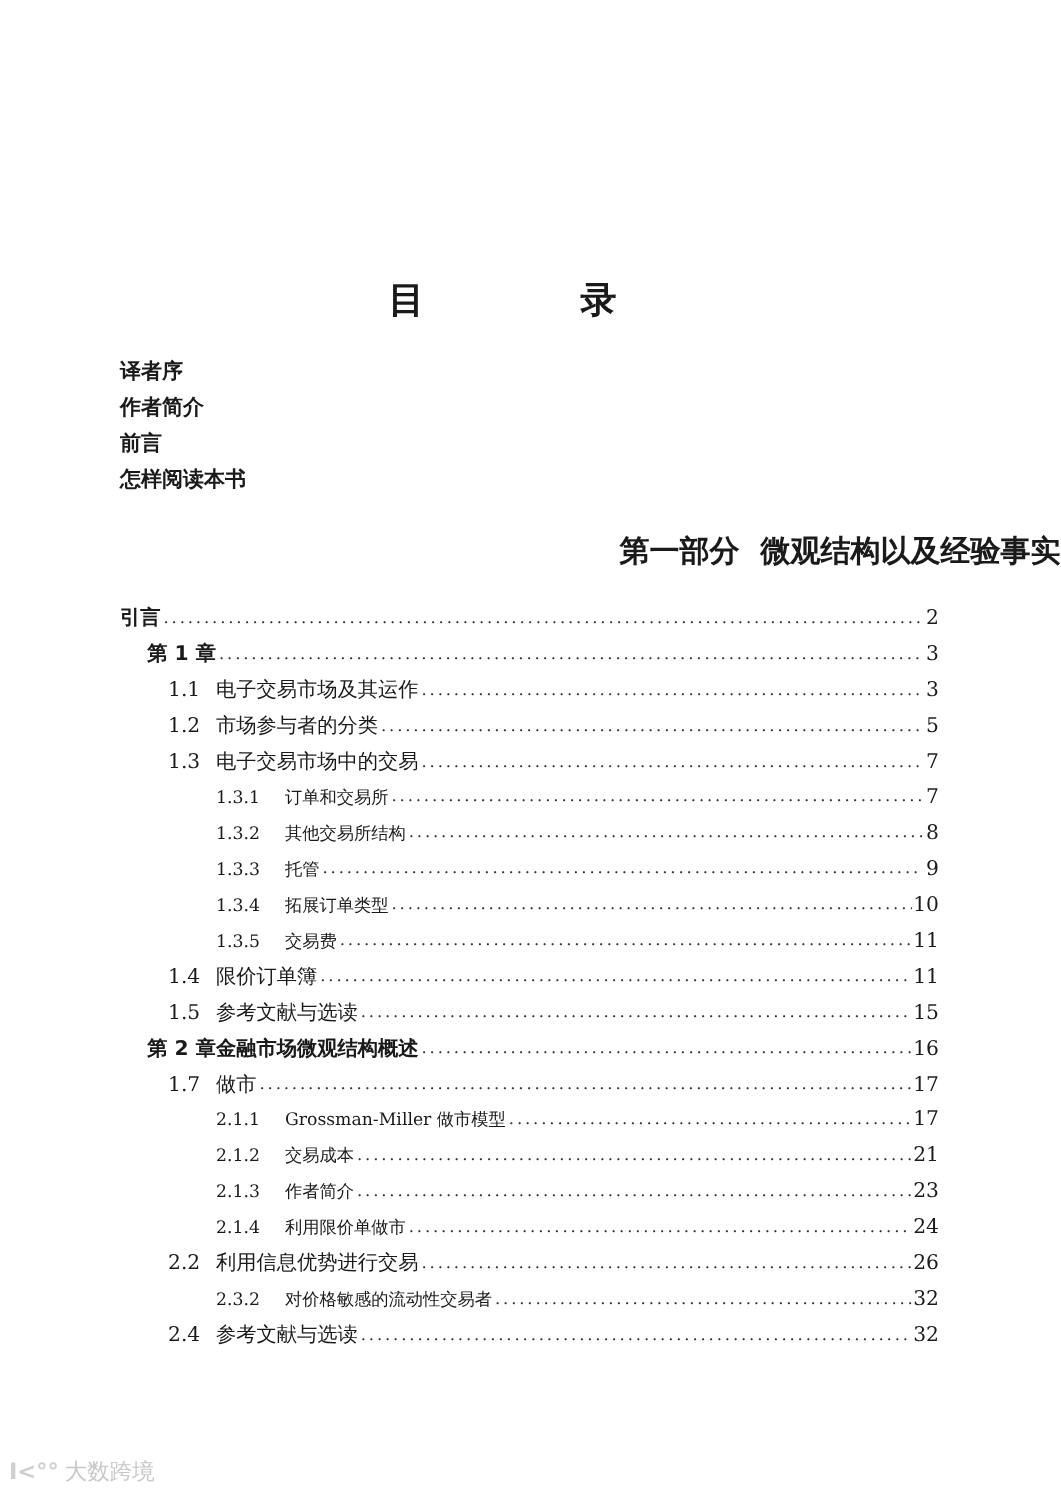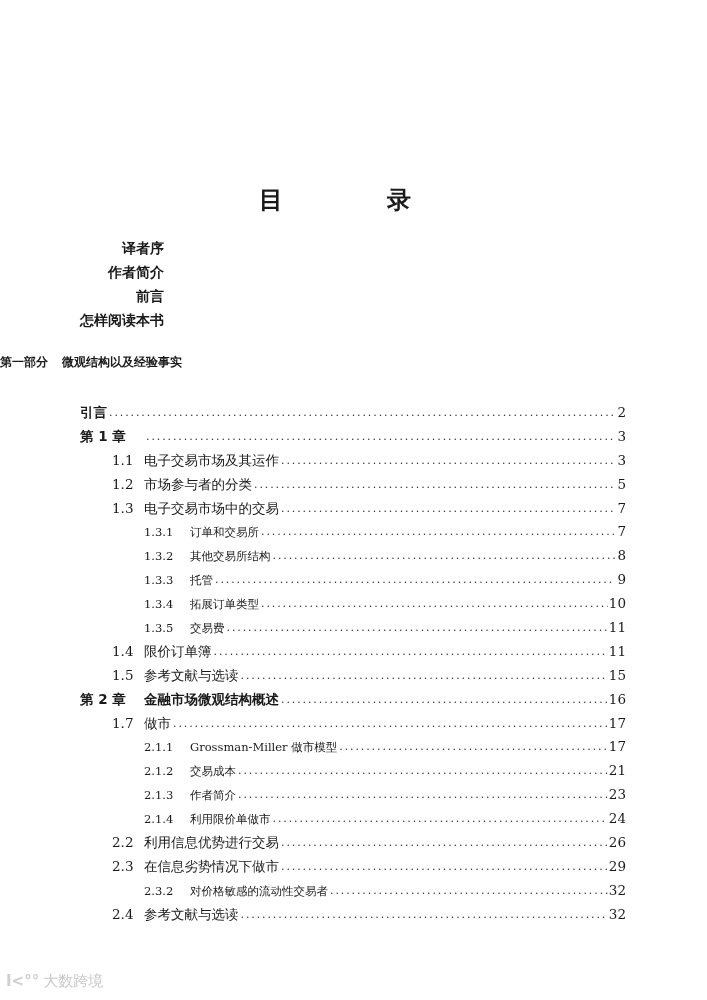--- a/index.html
+++ b/index.html
@@ -9,44 +9,44 @@
   }
   .title {
     position:absolute; top:184px; left:0; width:670px; text-align:center;
     font-family:"DejaVu Sans", sans-serif; font-size:24px; font-weight:bold; letter-spacing:40px;
     padding-left:40px; box-sizing:border-box;
   }
   .front {
     position:absolute; left:80px; top:236px;
     font-family:"DejaVu Sans", sans-serif; font-size:14px; font-weight:bold;
   }
-  .front div { height:24px; line-height:24px;text-align:right; }
+  .front div { height:24px; line-height:24px; }
   .part {
-    position:absolute; top:354px; left:0; width:707px; text-align:left;
-    font-family:Liberation Mono, monospace; font-size:12px; font-weight:bold;
+    position:absolute; top:354px; left:0; width:707px; text-align:right;
+    font-family:Liberation Mono, monospace; font-size:20px; font-weight:bold;
   }
   .part span + span { margin-left:14px; }
   .toc { position:absolute; left:80px; top:401px; width:546px; }
   .row { display:flex; align-items:baseline; height:23.9px; line-height:23.9px; font-size:13.5px; white-space:nowrap; }
   .row .num { display:inline-block; }
   .row .lbl { }
   .row .dots {
     flex:1; overflow:hidden; margin:0 1px 0 2px; position:relative; top:-1px;
     letter-spacing:2.2px; color:#333; font-size:11px;
   }
   .row .dots::before {
     content:". . . . . . . . . . . . . . . . . . . . . . . . . . . . . . . . . . . . . . . . . . . . . . . . . . . . . . . . . . . . . . . . . . . . . . . . . . . . . . . . . . . . . . . . . . . . . . . . . . . . . . . . . . . . . . . . .";
     letter-spacing:-0.6px; word-spacing:-0.4px;
   }
   .row .pg { min-width:10px; text-align:right; font-size:13.5px; }
   .lv0 .num { width:0; }
   .lv0 { font-family:"DejaVu Sans", sans-serif; font-weight:bold; font-size:13.5px; }
   .lv0 .pg, .lv0 .dots { font-family:"DejaVu Serif", serif; font-weight:normal; }
   .lvc { font-family:"DejaVu Sans", sans-serif; font-weight:bold; }
-  .lvc .num { width:64px; }
+  .lvc .num { width:64px;text-align:right; }
   .lvc .pg, .lvc .dots { font-family:"DejaVu Serif", serif; font-weight:normal; }
   .lv1 { padding-left:32px; font-size:13.5px; }
   .lv1 .num { width:32px; }
   .lv2 { padding-left:64px; font-size:11.5px; }
   .lv2 .num { width:46px; }
   .lv2 .pg { font-size:13.5px; }
   .watermark {
     position:absolute; left:6px; top:972px; font-family:"DejaVu Sans", sans-serif;
     font-size:15px; color:#c8c8c8; letter-spacing:0px;
   }
@@ -175,26 +175,20 @@
       <span class="lbl">利用限价单做市</span>
       <span class="dots"></span>
       <span class="pg">24</span>
     </div>
     <div class="row lv1">
       <span class="num">2.2</span>
       <span class="lbl">利用信息优势进行交易</span>
       <span class="dots"></span>
       <span class="pg">26</span>
     </div>
-    <div class="row lv1">
-      <span class="num">2.3</span>
-      <span class="lbl">在信息劣势情况下做市</span>
-      <span class="dots"></span>
-      <span class="pg">29</span>
-    </div>
     <div class="row lv2">
       <span class="num">2.3.2</span>
       <span class="lbl">对价格敏感的流动性交易者</span>
       <span class="dots"></span>
       <span class="pg">32</span>
     </div>
     <div class="row lv1">
       <span class="num">2.4</span>
       <span class="lbl">参考文献与选读</span>
       <span class="dots"></span>

